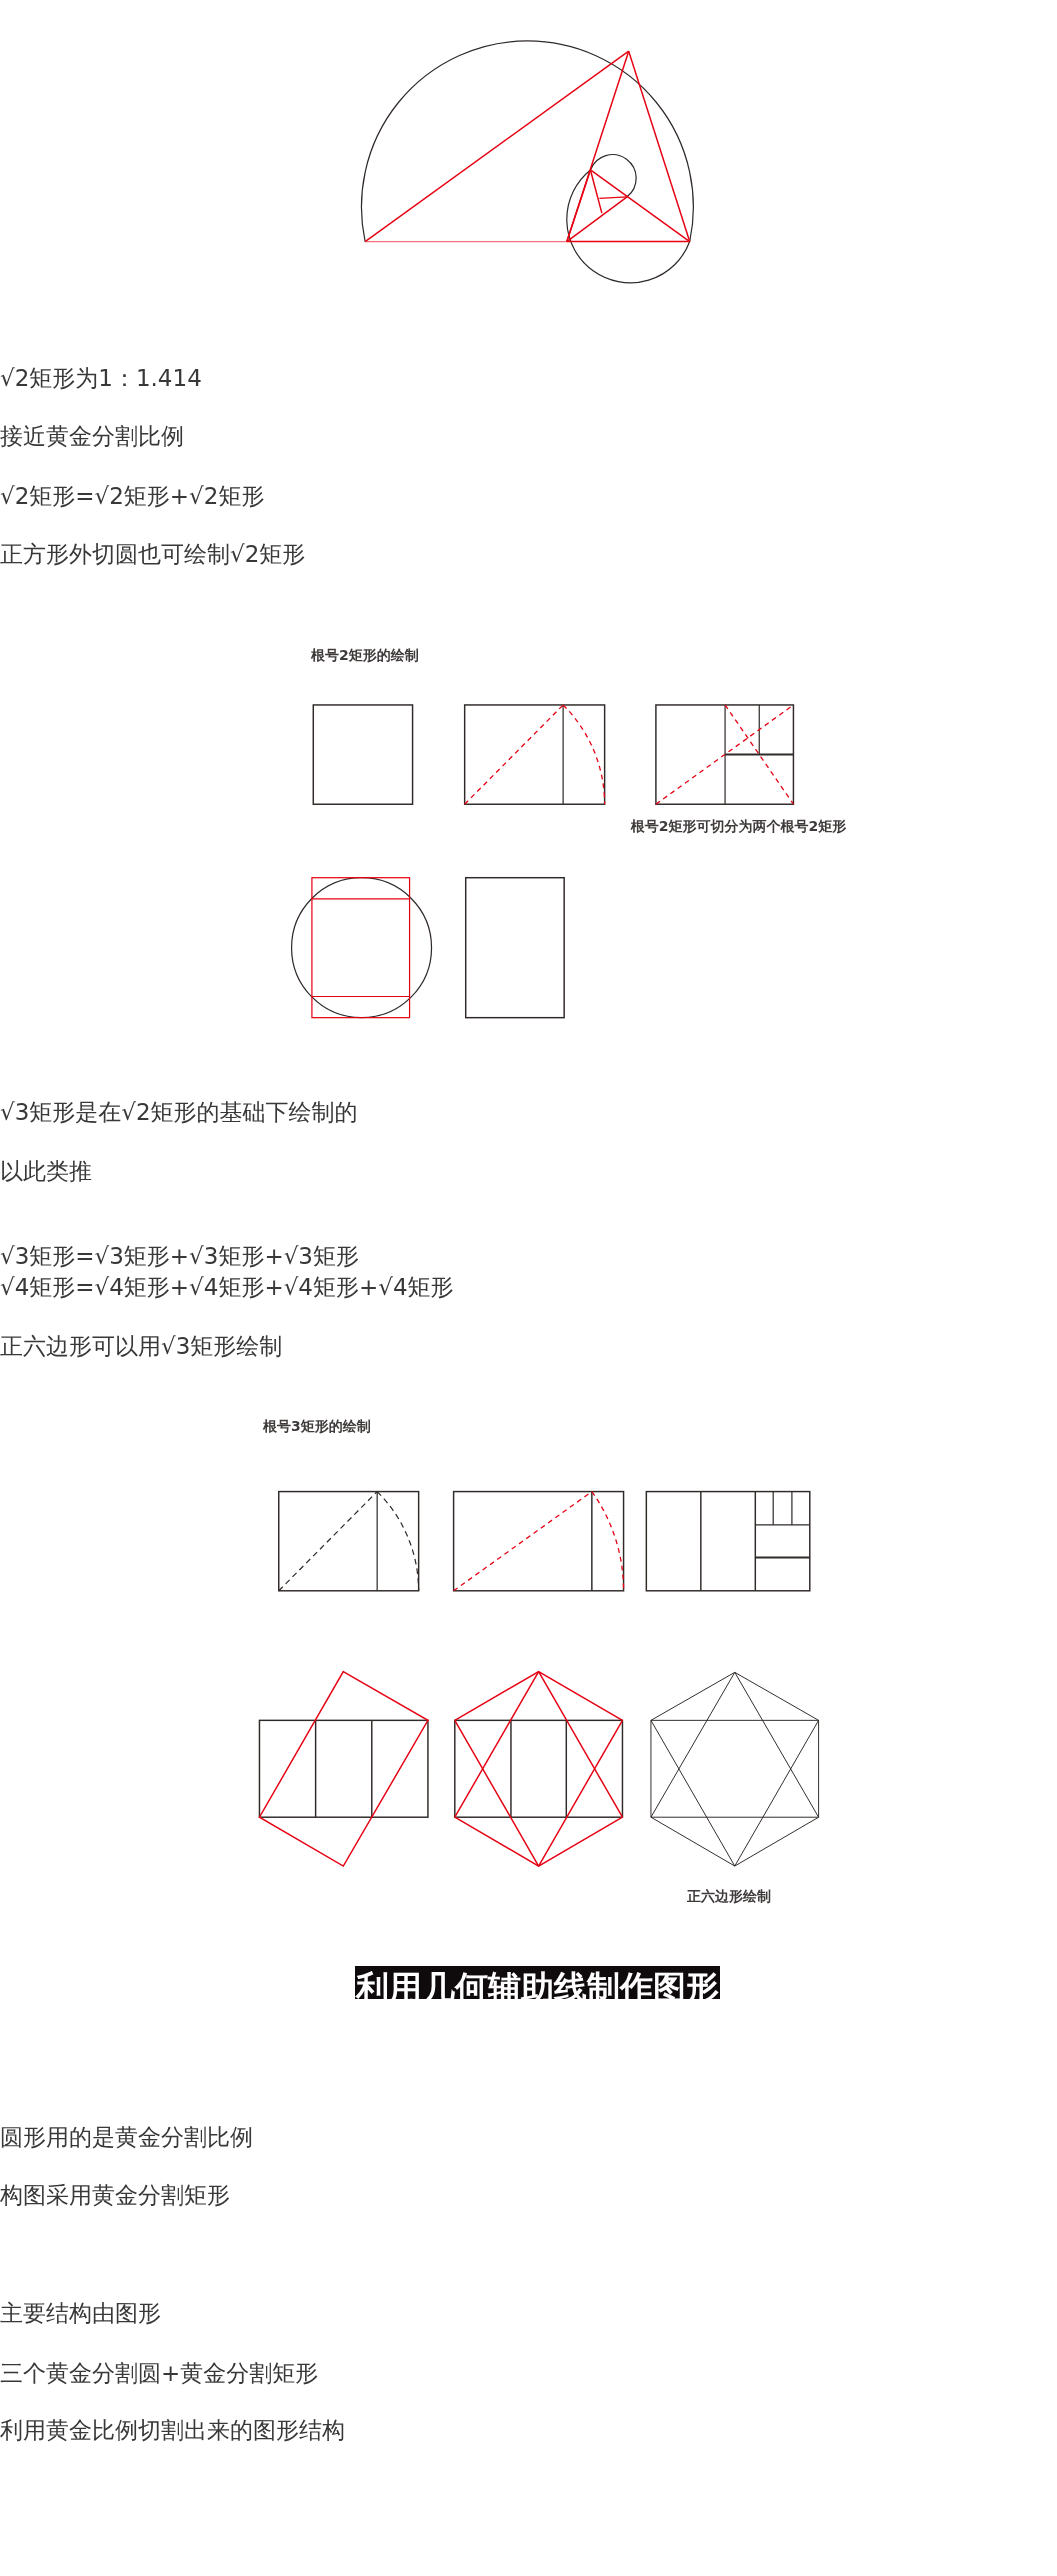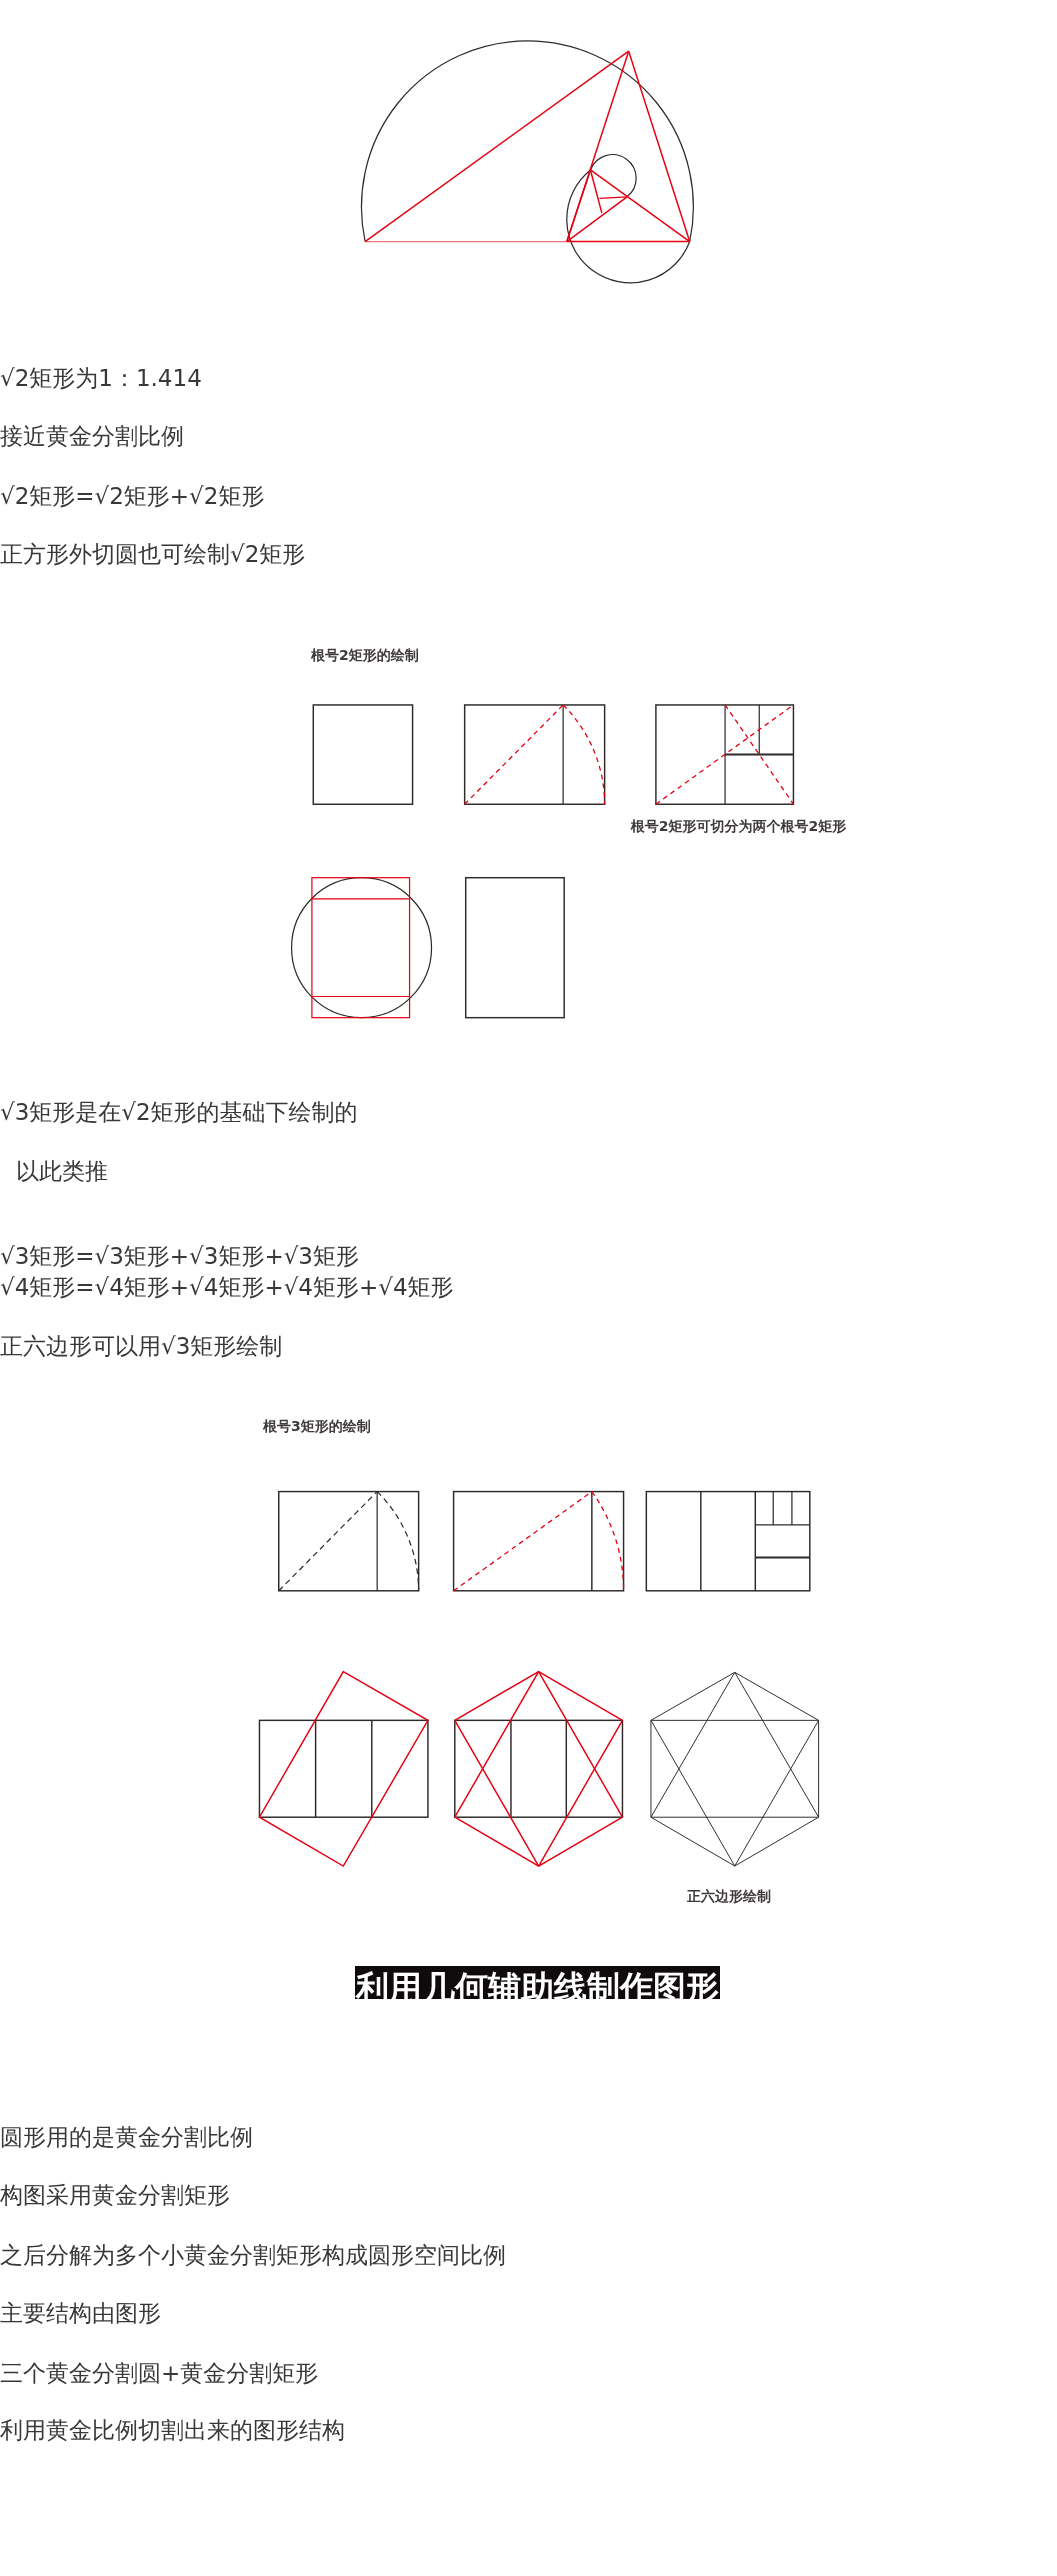--- a/index.html
+++ b/index.html
@@ -73,21 +73,21 @@
 
   <svg style="left:281px;top:867px;" width="297" height="163" viewBox="345 1065 365 200">
     <circle class="k15" cx="444" cy="1164" r="86"></circle>
     <rect class="r15" x="383" y="1078" width="120" height="172"></rect>
     <line class="r15" x1="383" y1="1104" x2="503" y2="1104"></line>
     <line class="r15" x1="383" y1="1224" x2="503" y2="1224"></line>
     <rect class="k2" x="572" y="1078" width="121" height="172"></rect>
   </svg>
 
   <div class="tl" style="top:1098px;">√3矩形是在√2矩形的基础下绘制的</div>
-  <div class="tl" style="top:1157px;margin-left:16px;">以此类推</div>
+  <div class="tl" style="top:1157px;">以此类推</div>
   <div class="tl" style="top:1242px;">√3矩形=√3矩形+√3矩形+√3矩形</div>
   <div class="tl" style="top:1273px;">√4矩形=√4矩形+√4矩形+√4矩形+√4矩形</div>
   <div class="tl" style="top:1332px;">正六边形可以用√3矩形绘制</div>
 
   <div class="lab" style="left:263px;top:1419px;">根号3矩形的绘制</div>
 
   <svg style="left:269px;top:1481px;" width="553" height="122" viewBox="330 1820 680 150">
     <rect class="k2" x="342" y="1833" width="172" height="122"></rect>
     <line class="k15" x1="463" y1="1833" x2="463" y2="1955"></line>
     <path class="kd" d="M342,1955 L463,1833"></path>
@@ -127,19 +127,18 @@
     <path class="k12" d="M903,2293 L800,2114"></path>
     <path class="k12" d="M903,2293 L1006,2114"></path>
   </svg>
 
   <div class="lab c" style="left:664px;top:1889px;width:130px;">正六边形绘制</div>
 
   <div class="banner">利用几何辅助线制作图形</div>
 
   <div class="tl" style="top:2123px;">圆形用的是黄金分割比例</div>
   <div class="tl" style="top:2181px;">构图采用黄金分割矩形</div>
-  <div class="tl" style="top:2241px;">之后分解为多个小黄金分割矩形构成圆形空间比例</div>
   <div class="tl" style="top:2299px;">主要结构由图形</div>
   <div class="tl" style="top:2416px;">利用黄金比例切割出来的图形结构</div>
   <div class="tl" style="top:2359px;">三个黄金分割圆+黄金分割矩形</div>
 
 </div>
 
 
 </body></html>

